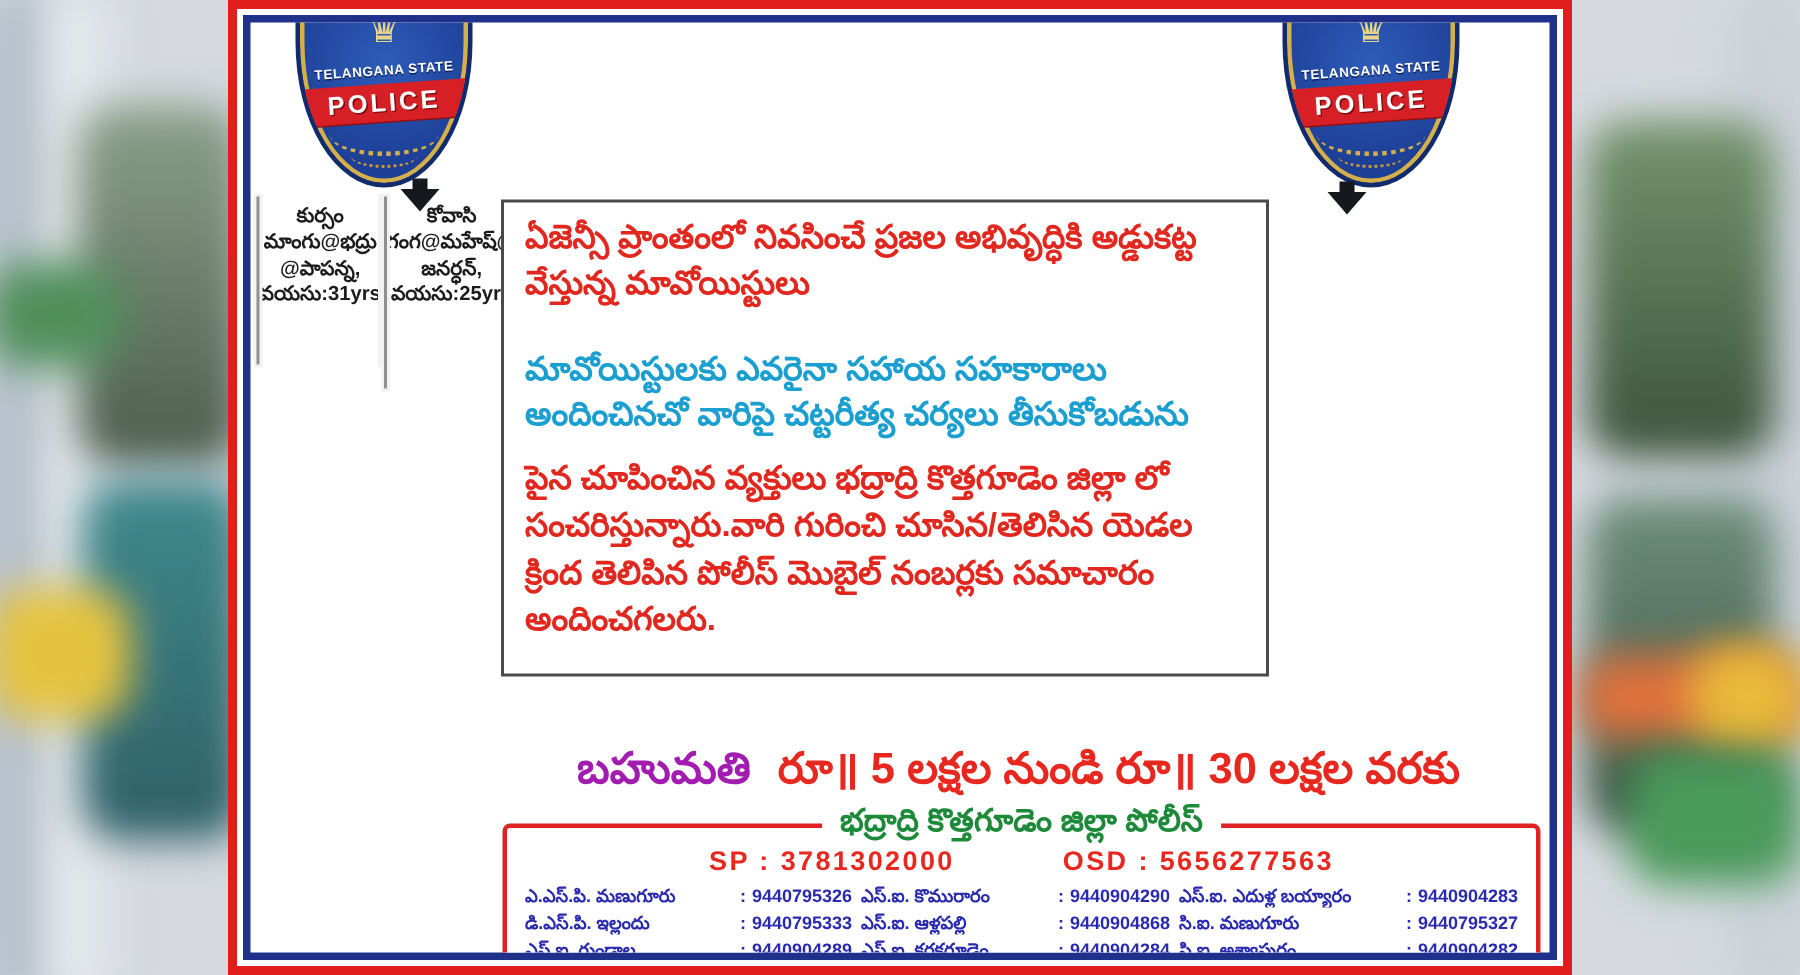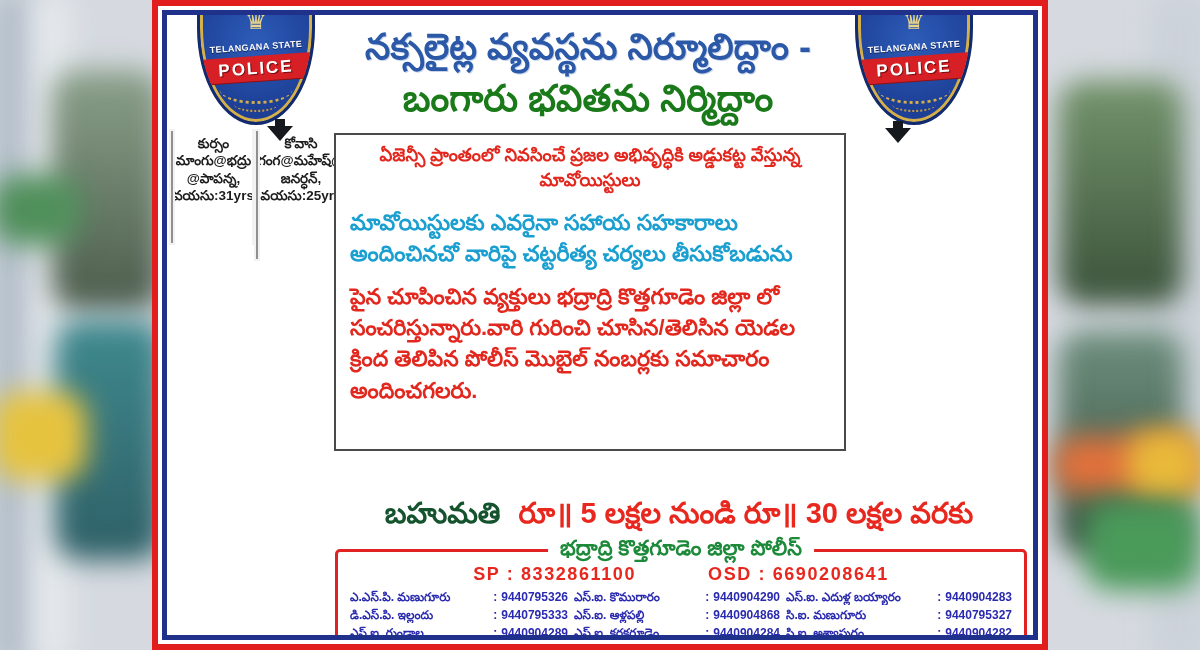--- a/index.html
+++ b/index.html
@@ -90,34 +90,34 @@
   .torso { position:absolute; left:50%; bottom:-2px; width:88%; height:40%;
            transform:translateX(-50%); background:var(--shirt); border-radius:40% 40% 0 0; }
   .hat   { position:absolute; left:50%; top:4%; width:54%; height:15%; transform:translateX(-50%);
            background:#14161a; border-radius:50% 50% 24% 24%; }
   .caption { font-size:13.5px; font-weight:700; color:#1c1c1c; text-align:center;
              line-height:1.28; margin:4px 0 8px 0; }
 
   
   .notice { position:absolute; left:167px; top:118px; width:512px; height:318px;
             border:2px solid #4a4a4a; background:#fff; padding:8px 14px; }
-  .notice .p1 { color:#e2281e; font-size:18px; font-weight:700; text-align:center;
-                line-height:1.4; margin-bottom:15px; }
+  .notice .p1 { color:#e2281e; font-size:22px; font-weight:700; text-align:left;
+                line-height:1.4; margin-bottom:26px; }
   .notice .p2 { color:#1a9fd0; font-size:22px; font-weight:700; line-height:1.4;
                 margin-bottom:11px; }
   .notice .p3 { color:#e2281e; font-size:22px; font-weight:700; line-height:1.42; }
 
   
   .reward1 { position:absolute; left:162px; top:438px; width:700px; text-align:center;
              font-size:34px; font-weight:800; color:#e8341e; white-space:nowrap;
              text-shadow:-2px -2px 0 #ffc421, 2px -2px 0 #ffc421, -2px 2px 0 #ffc421,
                           2px 2px 0 #ffc421, 3px 3px 0 #e0881a; }
   .reward2 { position:absolute; left:162px; top:482px; width:700px; text-align:center;
              font-size:29px; font-weight:800; white-space:nowrap; }
-  .reward2 .pre  { color:#14532d; margin-right:10px; }
+  .reward2 .pre  { color:#a21caf; margin-right:10px; }
   .reward2 .rest { color:#e8281e; }
 
   
   .contact { position:absolute; left:168px; top:534px; width:692px; height:94px;
              border:3px solid #e02222; border-radius:5px; background:#fff; }
   .district { position:absolute; top:-16px; left:50%; transform:translateX(-50%);
               background:#fff; padding:0 12px; color:#1d8a3a; font-size:21px;
               font-weight:800; white-space:nowrap; }
   .sp-row { margin-top:12px; display:flex; justify-content:center; gap:72px;
             color:#e8281e; font-weight:800; font-size:18px; letter-spacing:1.6px; }
@@ -155,24 +155,20 @@
           <div class="emblem">♛</div>
           <div class="badge-state">TELANGANA STATE</div>
           <div class="band">
             <span>POLICE</span>
           </div>
           <div class="laurel"></div>
           <div class="laurel2"></div>
         </div>
       </div>
 
-      <div class="title">
-        <div class="l1">నక్సలైట్ల వ్యవస్థను నిర్మూలిద్దాం -</div>
-        <div class="l2">బంగారు భవితను నిర్మిద్దాం</div>
-      </div>
 
       <div class="badge right">
         <div class="shield">
           <div class="emblem">♛</div>
           <div class="badge-state">TELANGANA STATE</div>
           <div class="band">
             <span>POLICE</span>
           </div>
           <div class="laurel"></div>
           <div class="laurel2"></div>
@@ -214,22 +210,22 @@
       </div>
 
       <div class="reward2">
         <span class="pre">బహుమతి</span>
         <span class="rest">రూ॥ 5 లక్షల నుండి రూ॥ 30 లక్షల వరకు</span>
       </div>
 
       <div class="contact">
         <div class="district">భద్రాద్రి కొత్తగూడెం జిల్లా పోలీస్</div>
         <div class="sp-row">
-          <span>SP : 8332861100</span>
-          <span>OSD : 6690208641</span>
+          <span>SP : 3781302000</span>
+          <span>OSD : 5656277563</span>
         </div>
         <div class="phones">
           <div class="phone-col c1">
             <div class="entry">
               <span class="nm">ఎ.ఎస్.పి. మణుగూరు</span>
               <span class="sp">:</span>
               <span class="no">9440795326</span>
             </div>
             <div class="entry">
               <span class="nm">డి.ఎస్.పి. ఇల్లందు</span>

